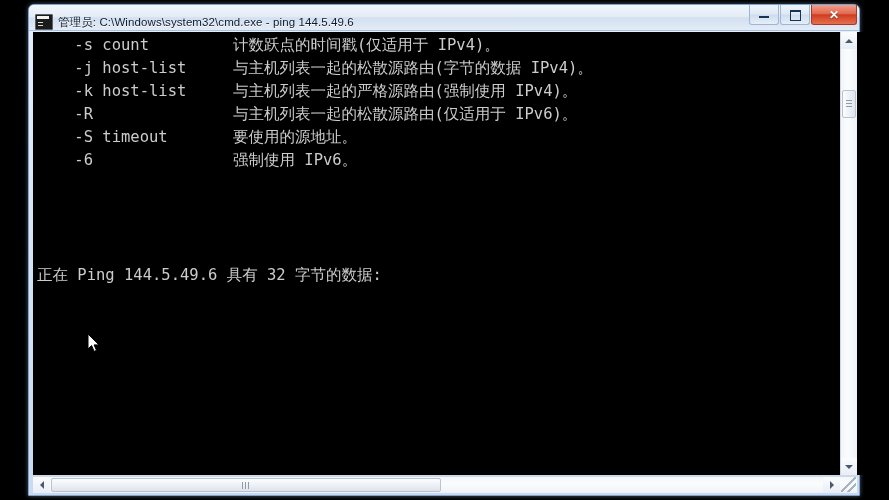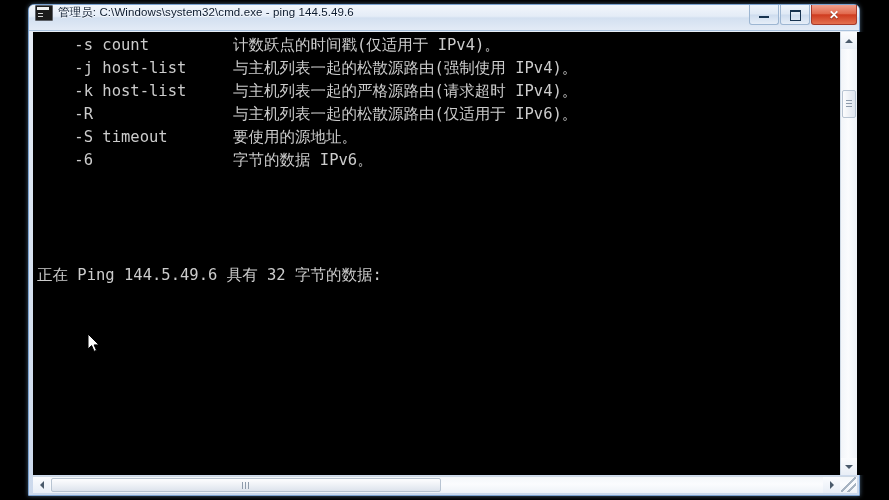--- a/index.html
+++ b/index.html
@@ -35,21 +35,21 @@
     box-shadow: 0 0 4px rgba(120,160,200,0.55);
   }
 
   #titlebar {
     position: relative;
     height: 26px;
     border-radius: 5px 5px 0 0;
     background: linear-gradient(to bottom, #f2f6fb 0%, #e4ecf7 45%, #d3e0f0 52%, #e3ebf6 100%);
     border-bottom: 1px solid #a9c2dd;
     display: flex;
-    align-items: flex-start;
+    align-items: flex-end;
     padding-left: 6px;
     box-sizing: border-box;
   }
 
   #app-icon {
     width: 16px;
     height: 14px;
     background: #1b1b1b;
     border: 1px solid #5d6168;
     border-radius: 1px;
@@ -308,25 +308,25 @@
         <div class="winbtn close">
           <span class="glyph-close">✕</span>
         </div>
       </div>
     </div>
 
     <div id="console-area">
 
       <div id="console-text">
         <div class="line"><span class="opt-flag">    -s count</span><span>计数跃点的时间戳(仅适用于 IPv4)。</span></div>
-        <div class="line"><span class="opt-flag">    -j host-list</span><span>与主机列表一起的松散源路由(强制使用 IPv4)。</span></div>
-        <div class="line"><span class="opt-flag">    -k host-list</span><span>与主机列表一起的严格源路由(请求超时 IPv4)。</span></div>
+        <div class="line"><span class="opt-flag">    -j host-list</span><span>与主机列表一起的松散源路由(字节的数据 IPv4)。</span></div>
+        <div class="line"><span class="opt-flag">    -k host-list</span><span>与主机列表一起的严格源路由(强制使用 IPv4)。</span></div>
         <div class="line"><span class="opt-flag">    -R</span><span>与主机列表一起的松散源路由(仅适用于 IPv6)。</span></div>
         <div class="line"><span class="opt-flag">    -S timeout</span><span>要使用的源地址。</span></div>
-        <div class="line"><span class="opt-flag">    -6</span><span>字节的数据 IPv6。</span></div>
+        <div class="line"><span class="opt-flag">    -6</span><span>强制使用 IPv6。</span></div>
 
         <div class="line blank">&nbsp;</div>
         <div class="line blank">&nbsp;</div>
         <div class="line blank">&nbsp;</div>
 
 
         <div class="line blank">&nbsp;</div>
 
         <div class="line">正在 Ping 144.5.49.6 具有 32 字节的数据:</div>
       </div>

